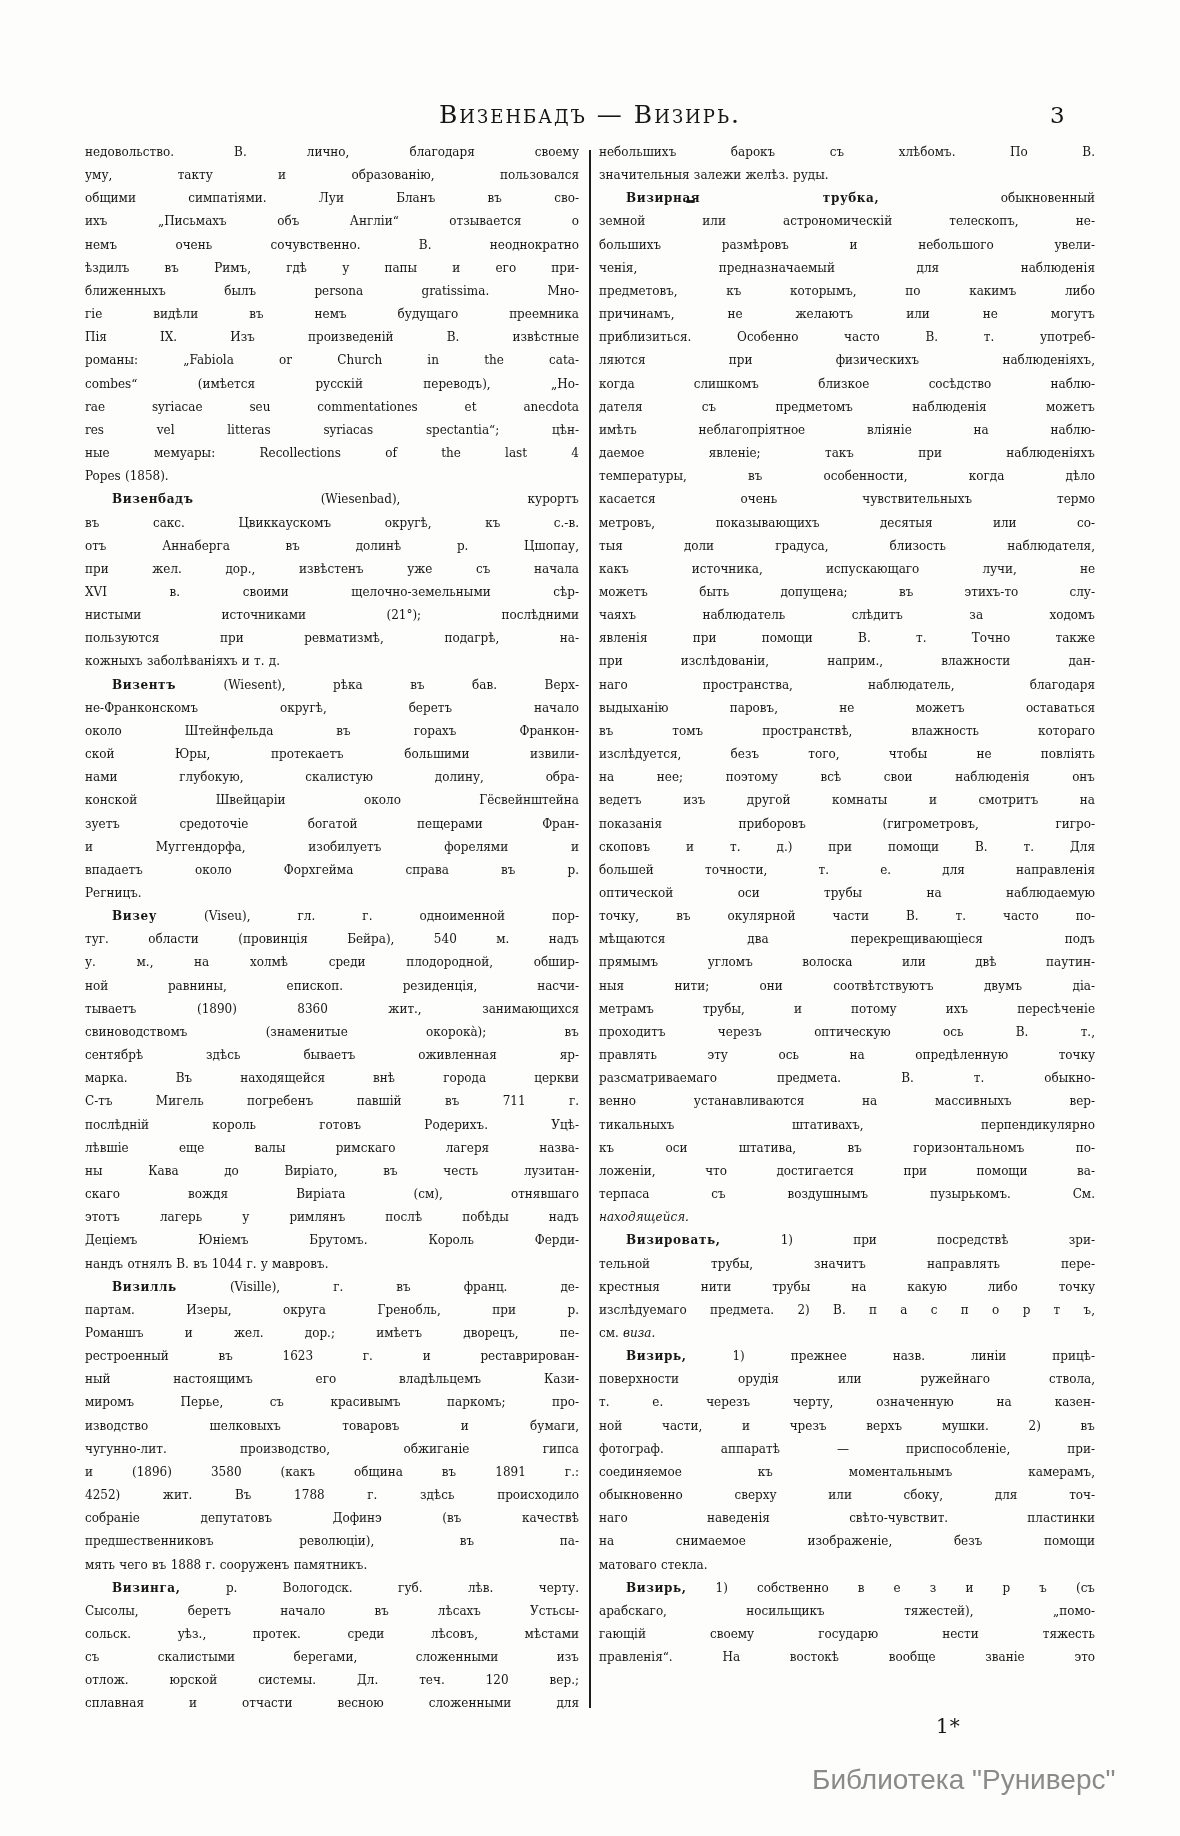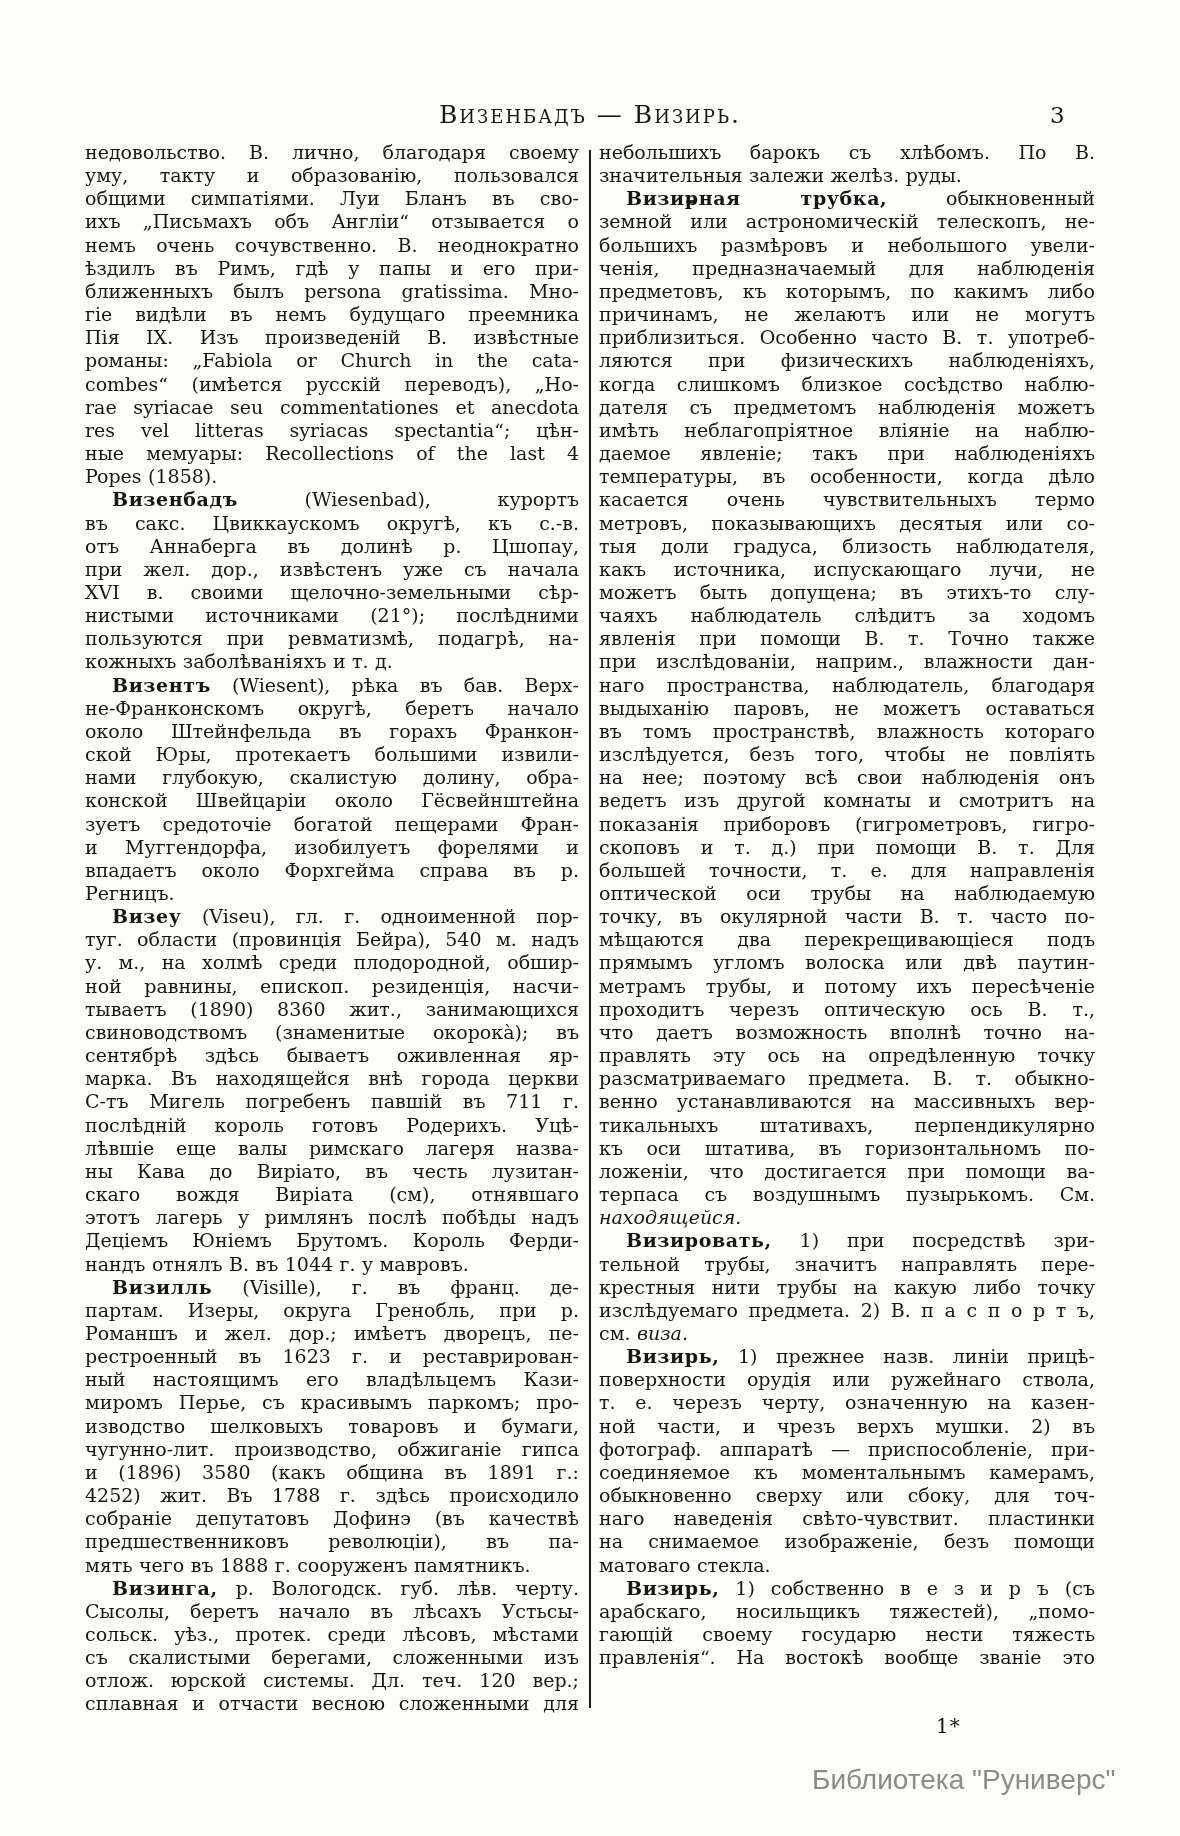--- a/index.html
+++ b/index.html
@@ -25,21 +25,21 @@
     position:absolute;left:1050px;top:102px;
     font-size:23px;
   }
   .col-rule{
     position:absolute;left:589px;top:150px;
     width:2px;height:1558px;
     background:#1c1c1c;
   }
   .col{
     position:absolute;top:141px;
-    font-size:19px;
+    font-size:12px;
   }
   .col.left{left:85px;width:494px;}
   .col.right{left:599px;width:496px;}
   .line{
     height:23.17px;line-height:23.17px;
     text-align:justify;
     -moz-text-align-last:justify;
     text-align-last:justify;
     overflow:hidden;
     white-space:normal;
@@ -180,23 +180,23 @@
       <div class="line">изслѣдуется, безъ того, чтобы не повліять</div>
       <div class="line">на нее; поэтому всѣ свои наблюденія онъ</div>
       <div class="line">ведетъ изъ другой комнаты и смотритъ на</div>
       <div class="line">показанія приборовъ (гигрометровъ, гигро-</div>
       <div class="line">скоповъ и т. д.) при помощи В. т. Для</div>
       <div class="line">большей точности, т. е. для направленія</div>
       <div class="line">оптической оси трубы на наблюдаемую</div>
       <div class="line">точку, въ окулярной части В. т. часто по-</div>
       <div class="line">мѣщаются два перекрещивающіеся подъ</div>
       <div class="line">прямымъ угломъ волоска или двѣ паутин-</div>
+      <div class="line">ныя нити; они соотвѣтствуютъ двумъ діа-</div>
       <div class="line">метрамъ трубы, и потому ихъ пересѣченіе</div>
       <div class="line">проходитъ черезъ оптическую ось В. т.,</div>
-      <div class="line">что даетъ возможность вполнѣ точно на-</div>
       <div class="line">правлять эту ось на опредѣленную точку</div>
       <div class="line">разсматриваемаго предмета. В. т. обыкно-</div>
       <div class="line">венно устанавливаются на массивныхъ вер-</div>
       <div class="line">тикальныхъ штативахъ, перпендикулярно</div>
       <div class="line">къ оси штатива, въ горизонтальномъ по-</div>
       <div class="line">ложеніи, что достигается при помощи ва-</div>
       <div class="line">терпаса съ воздушнымъ пузырькомъ. См.</div>
       <div class="line end"><span class="it">находящейся.</span></div>
       <div class="line ind"><span class="hw">Визировать,</span><span> 1) при посредствѣ зри-</span></div>
       <div class="line">тельной трубы, значитъ направлять пере-</div>

